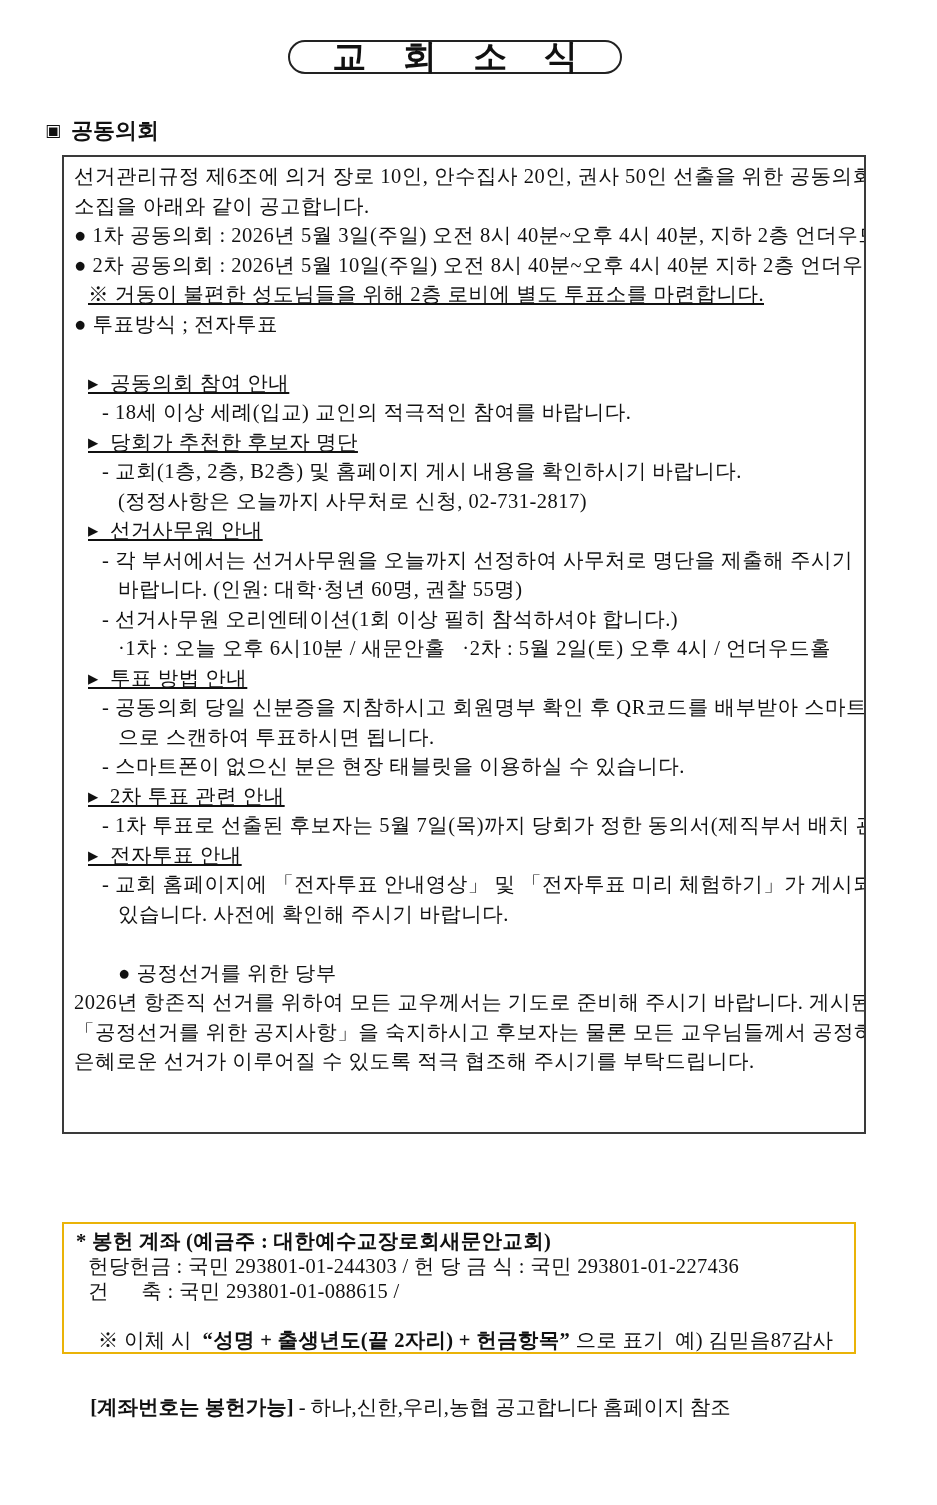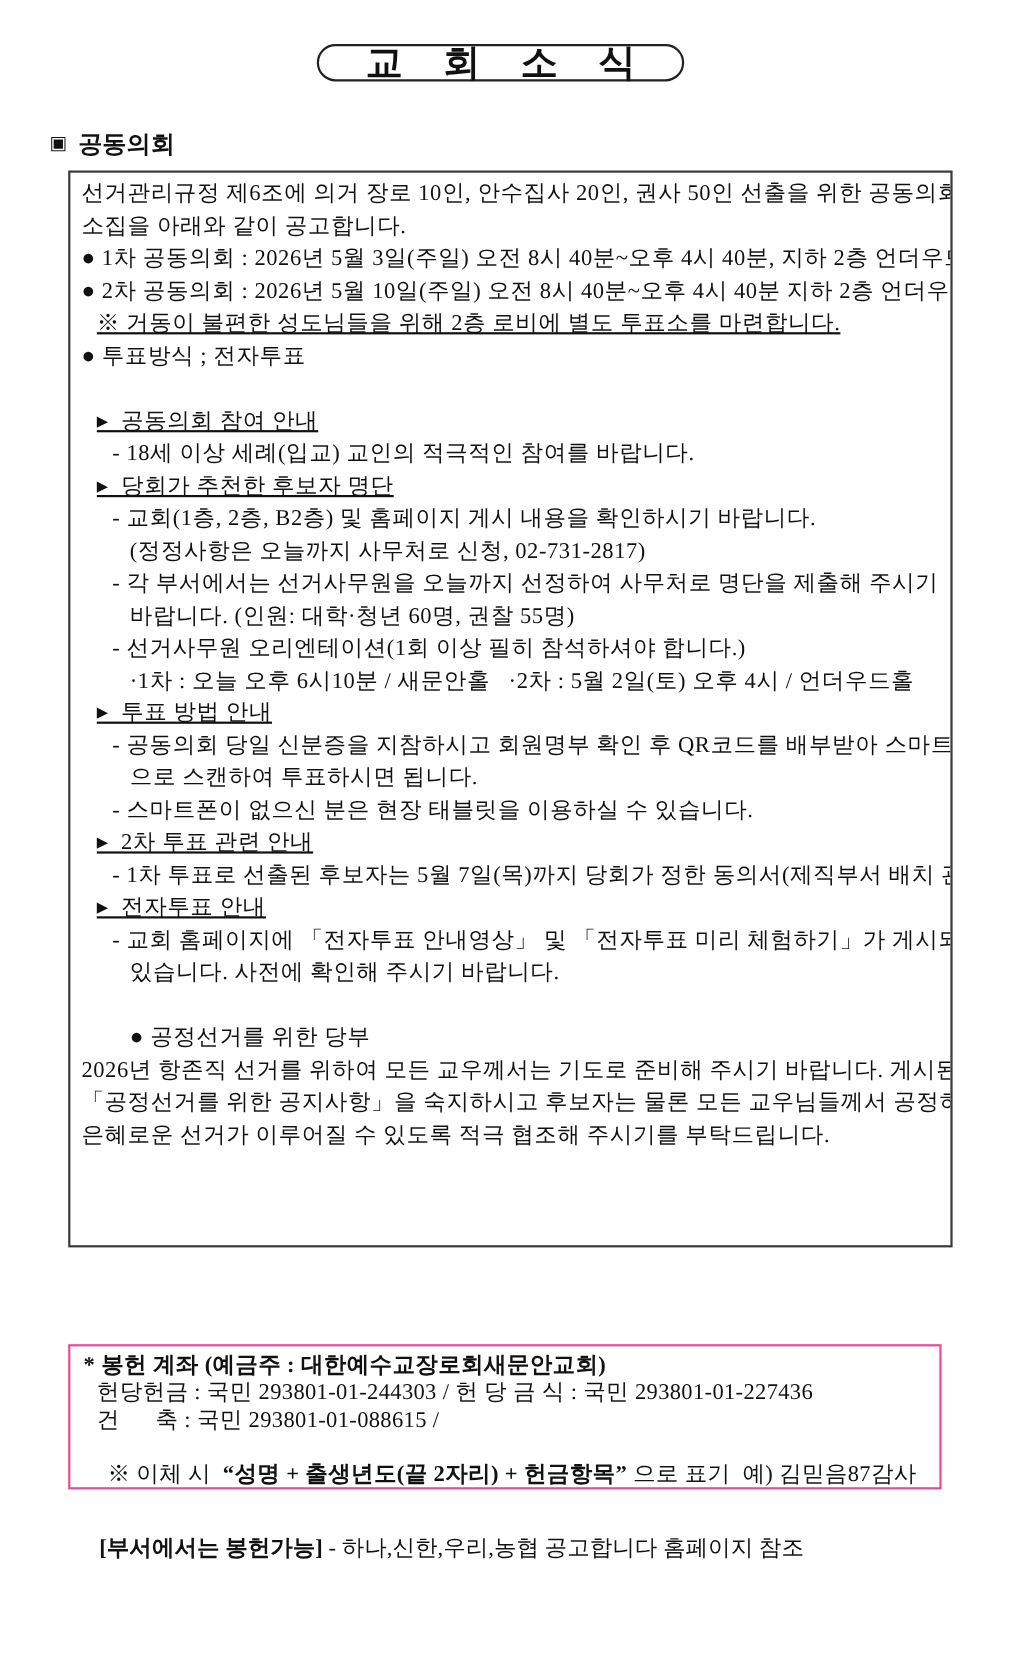--- a/index.html
+++ b/index.html
@@ -80,21 +80,21 @@
   .p4 { padding-left: 44px; }  
   .spacer { min-height: 29.5px; }
 
   
   .account-box {
     position: absolute;
     left: 62px;
     top: 1222px;
     width: 794px;
     height: 132px;
-    border: 2px solid #ec4899;
+    border: 2px solid #eab308;
     box-sizing: border-box;
     padding: 5px 12px 0 12px;
     overflow: hidden;
   }
   .acct-line {
     font-size: 20.5px;
     line-height: 24.8px;
     min-height: 24.8px;
     white-space: pre;
     letter-spacing: 0.3px;
@@ -144,20 +144,21 @@
     <div class="line p1"><span>▸  공동의회 참여 안내</span></div>
 
     <div class="line p2"><span>- 18세 이상 세례(입교) 교인의 적극적인 참여를 바랍니다.</span></div>
 
     <div class="line p1"><span>▸  당회가 추천한 후보자 명단</span></div>
 
     <div class="line p2"><span>- 교회(1층, 2층, B2층) 및 홈페이지 게시 내용을 확인하시기 바랍니다.</span></div>
 
     <div class="line p3"><span>(정정사항은 오늘까지 사무처로 신청, 02-731-2817)</span></div>
 
+    <div class="line p1"><span>▸  선거사무원 안내</span></div>
 
     <div class="line p2"><span>- 각 부서에서는 선거사무원을 오늘까지 선정하여 사무처로 명단을 제출해 주시기</span></div>
 
     <div class="line p3"><span>바랍니다. (인원: 대학·청년 60명, 권찰 55명)</span></div>
 
     <div class="line p2"><span>- 선거사무원 오리엔테이션(1회 이상 필히 참석하셔야 합니다.)</span></div>
 
     <div class="line p3"><span>·1차 : 오늘 오후 6시10분 / 새문안홀   ·2차 : 5월 2일(토) 오후 4시 / 언더우드홀</span></div>
 
     <div class="line p1"><span>▸  투표 방법 안내</span></div>
@@ -199,14 +200,14 @@
       <div class="acct-line a-ind"><span>헌당헌금 : 국민 293801-01-244303 / 헌 당 금 식 : 국민 293801-01-227436</span></div>
 
       <div class="acct-line a-ind"><span>건      축 : 국민 293801-01-088615 /</span></div>
     </div>
   <div class="acct-line">
     <span>※ 이체 시  </span><span class="bold-seg">“성명 + 출생년도(끝 2자리) + 헌금항목”</span><span> 으로 표기  예) 김믿음87감사</span>
   </div>
 </div>
 
 <div class="bottom-note">
-  <span class="lead">[부서에서는 봉헌가능]</span><span> - 하나,신한,우리,농협 공고합니다 홈페이지 참조</span>
+  <span class="lead">[계좌번호는 봉헌가능]</span><span> - 하나,신한,우리,농협 공고합니다 홈페이지 참조</span>
 </div>
 
 </body></html>

